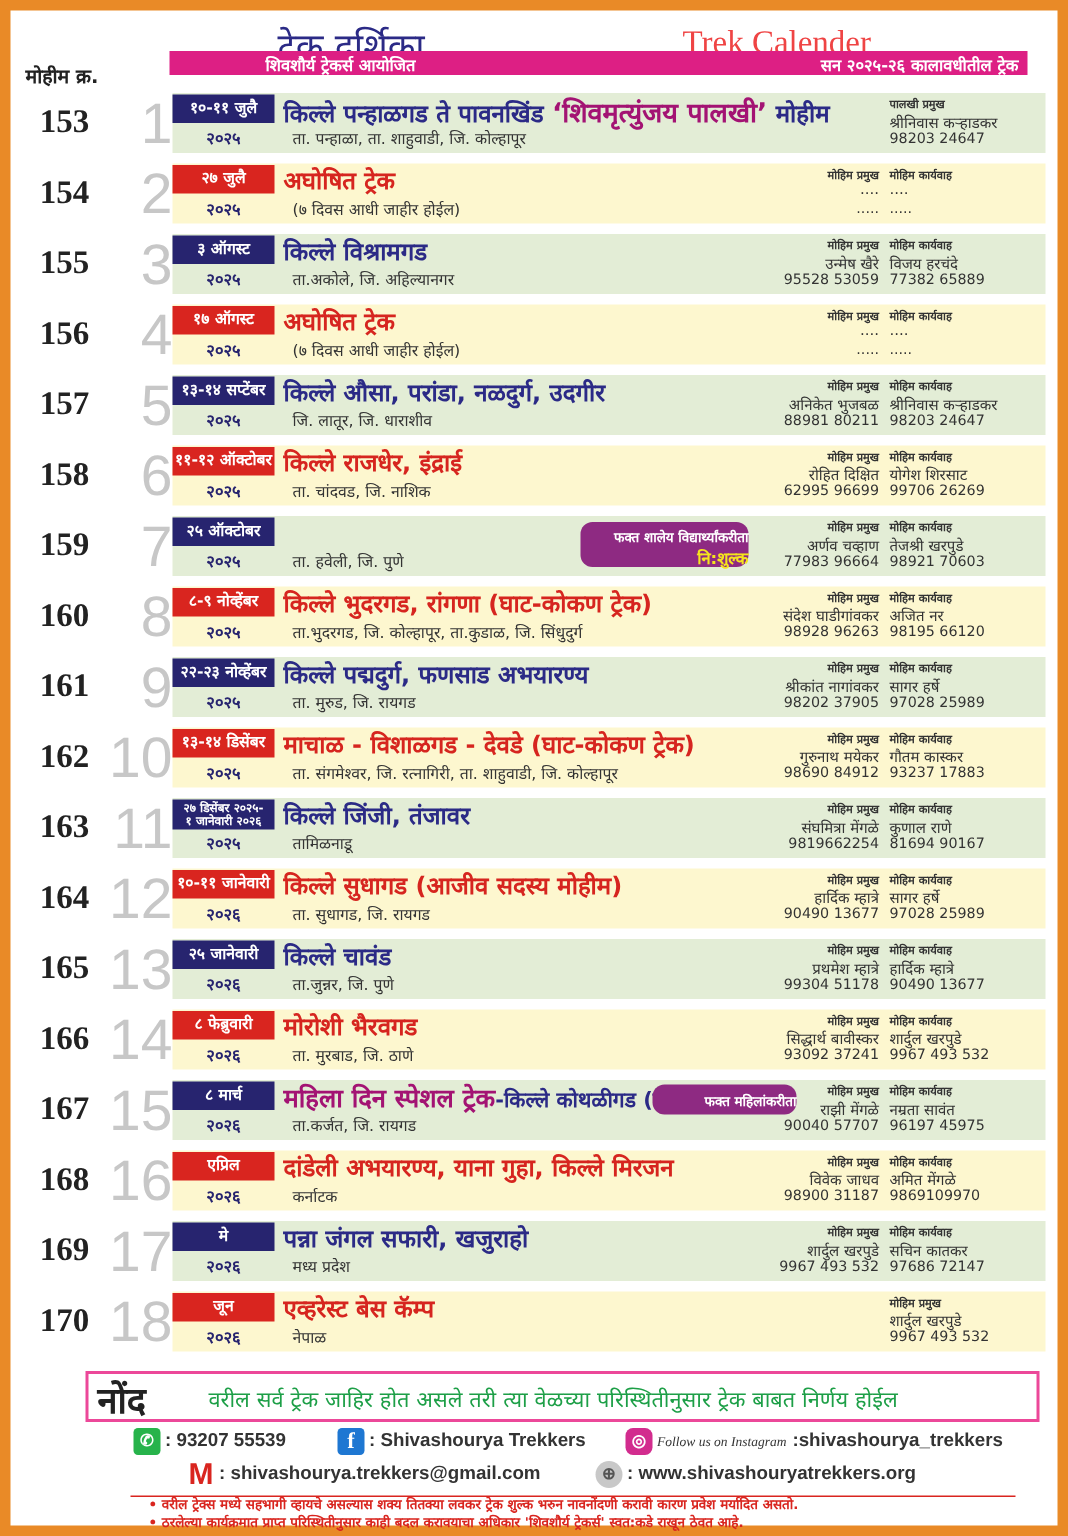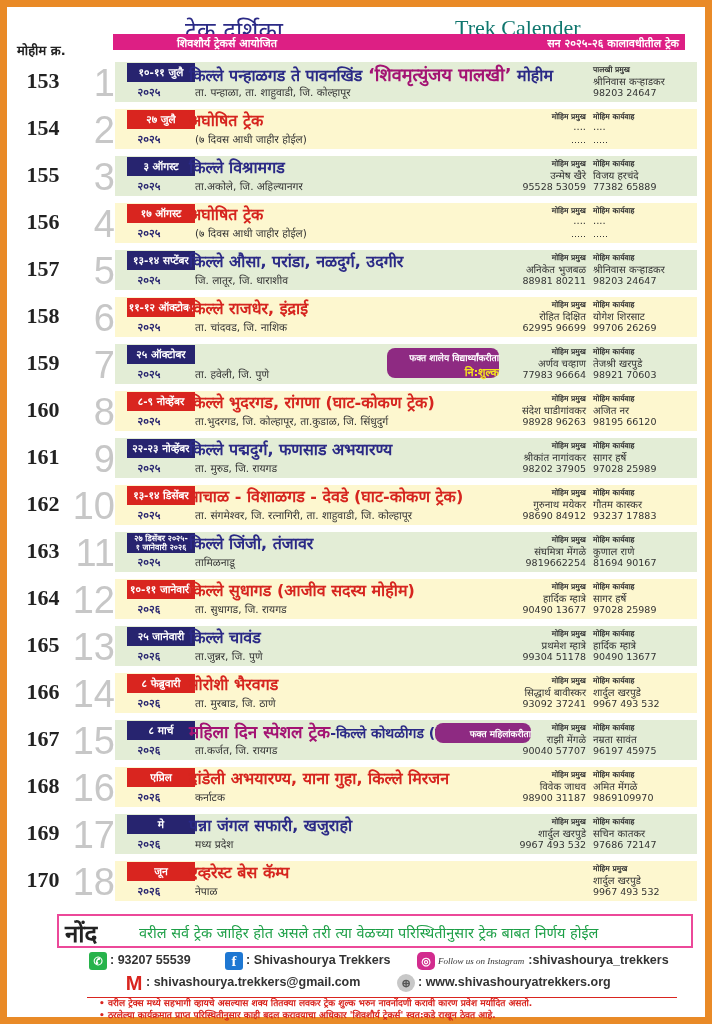--- a/index.html
+++ b/index.html
@@ -3,38 +3,38 @@
 <meta charset="utf-8">
 <style>
   * { box-sizing: border-box; margin: 0; padding: 0; }
   html, body { width: 712px; height: 1024px; overflow: hidden; background: #e98a27; }
   body { font-family: "DejaVu Sans", sans-serif; }
   .page {
     position: absolute; left: 7px; top: 7px; width: 698px; height: 1010px;
     background: #ffffff;
   }
   .hdr-title-mr { position: absolute; left: 178px; top: 6px; font-size: 24px; color: #2b2a86; font-family: "DejaVu Sans", sans-serif; }
-  .hdr-title-en { position: absolute; left: 448px; top: 8px; font-size: 22px; color: #0f766e; font-family: "Liberation Serif", serif; }
+  .hdr-title-en { position: absolute; left: 448px; top: 8px; font-size: 22px; color: #ef4444; font-family: "Liberation Serif", serif; }
   .hdr-band {
     position: absolute; left: 106px; top: 27px; width: 572px; height: 16px;
     background: #dd1f84; color: #fff; font-size: 11px; font-weight: bold;
   }
   .hdr-band .l { position: absolute; left: 40px; top: 1px; padding-left: 24px; }
   .hdr-band .r { position: absolute; right: 6px; top: 1px; }
   .col-label { position: absolute; left: 10px; top: 34px; font-size: 13px; font-weight: bold; color: #222; }
 
   .row { position: absolute; left: 0; width: 698px; height: 42px; }
   .mohim-no { position: absolute; left: 4px; top: 6px; width: 64px; text-align: center; font-family: "Liberation Serif", serif; font-weight: bold; font-size: 22px; color: #222; }
   .seq { position: absolute; left: 64px; top: -1px; width: 44px; text-align: right; font-family: "Liberation Sans", sans-serif; font-size: 38px; color: #c7c7c7; line-height: 44px; }
   .band { position: absolute; left: 108px; top: 0; width: 582px; height: 40px; }
   .band.green { background: #e3edd6; }
   .band.yellow { background: #fdf7cf; }
   .date-badge {
     position: absolute; left: 0; top: 1px; width: 68px; height: 19px;
-    color: #fff; font-size: 10.5px; font-weight: bold; text-align: center; line-height: 19px; white-space: nowrap; overflow: hidden; margin-left: 12px;
+    color: #fff; font-size: 10.5px; font-weight: bold; text-align: center; line-height: 19px; white-space: nowrap; overflow: hidden;
   }
   .date-badge.blue { background: #27246f; }
   .date-badge.red { background: #d9251f; }
   .date-badge.two { font-size: 8px; line-height: 9px; height: 20px; padding-top: 1px; }
   .year { position: absolute; left: 0; top: 22px; width: 68px; text-align: center; font-size: 11px; font-weight: bold; color: #27246f; }
   .trek-name { position: absolute; left: 74px; top: 0px; font-size: 16px; font-weight: bold; white-space: nowrap; }
   .trek-name.blue { color: #2b2a86; }
   .trek-name.red { color: #d6251f; }
   .trek-name .hl { color: #a31373; font-size: 18px; }
   .trek-name .thin { font-weight: normal; font-size: 14px; }

